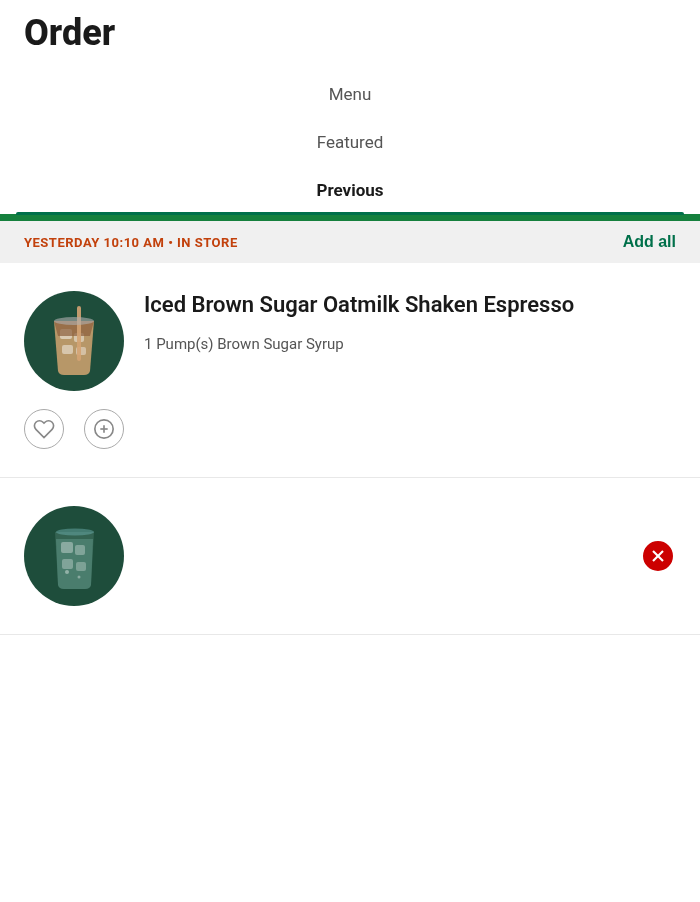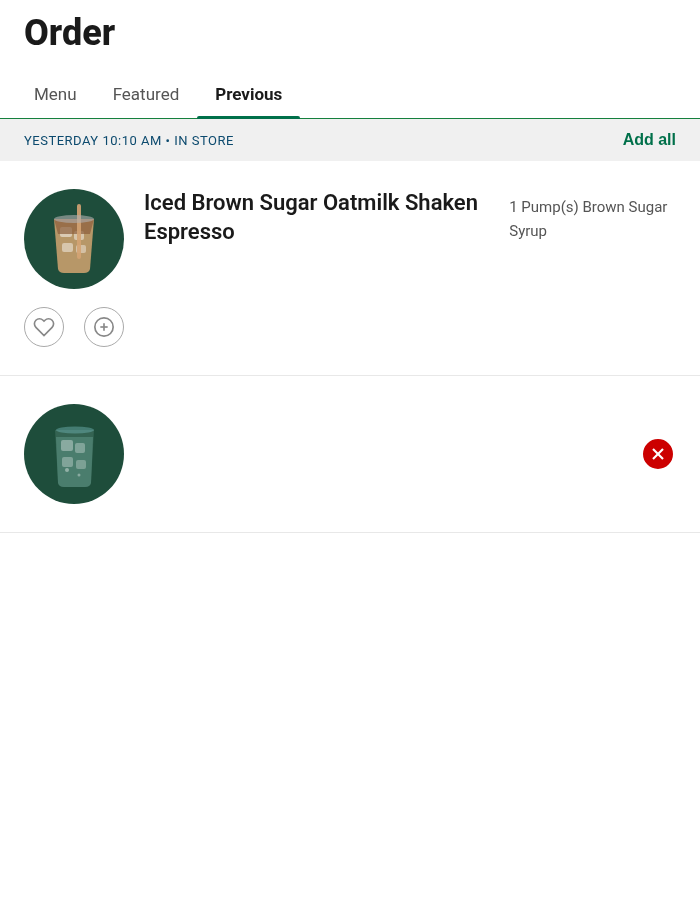--- a/index.html
+++ b/index.html
@@ -21,22 +21,22 @@
     }
     .page-title {
       font-size: 36px;
       font-weight: 800;
       color: #1a1a1a;
     }
 
     
     .nav-tabs {
       display: flex;
-      flex-direction: row;
-      border-bottom: 1px solid #15803d;
+      flex-direction: column;
+      border-bottom: 7px solid #15803d;
       padding: 0 16px;
     }
     .nav-tab {
       padding: 14px 18px;
       font-size: 17px;
       color: #555;
       cursor: pointer;
       position: relative;
       font-weight: 400;
       text-align: center;
@@ -59,22 +59,22 @@
     
     .date-banner {
       background: #f0f0f0;
       padding: 12px 24px;
       display: flex;
       align-items: center;
       justify-content: space-between;
     }
     .date-text {
       font-size: 13px;
-      font-weight: 400;
-      color: #0c4a6e;
+      font-weight: 700;
+      color: #c2410c;
       letter-spacing: 0.5px;
     }
     .add-all-btn {
       font-size: 16px;
       font-weight: 600;
       color: #00704a;
       cursor: pointer;
       background: none;
       border: none;
     }
@@ -110,21 +110,21 @@
       height: 80px;
     }
     .drink-water-svg {
       width: 55px;
       height: 78px;
     }
 
     .item-info {
       flex: 1;
       display: flex;
-      flex-direction: row;
+      flex-direction: column;
       gap: 6px;
     }
     .item-name {
       font-size: 22px;
       font-weight: 600;
       color: #1a1a1a;
       line-height: 1.3;
     }
     .item-details {
       font-size: 15px;

